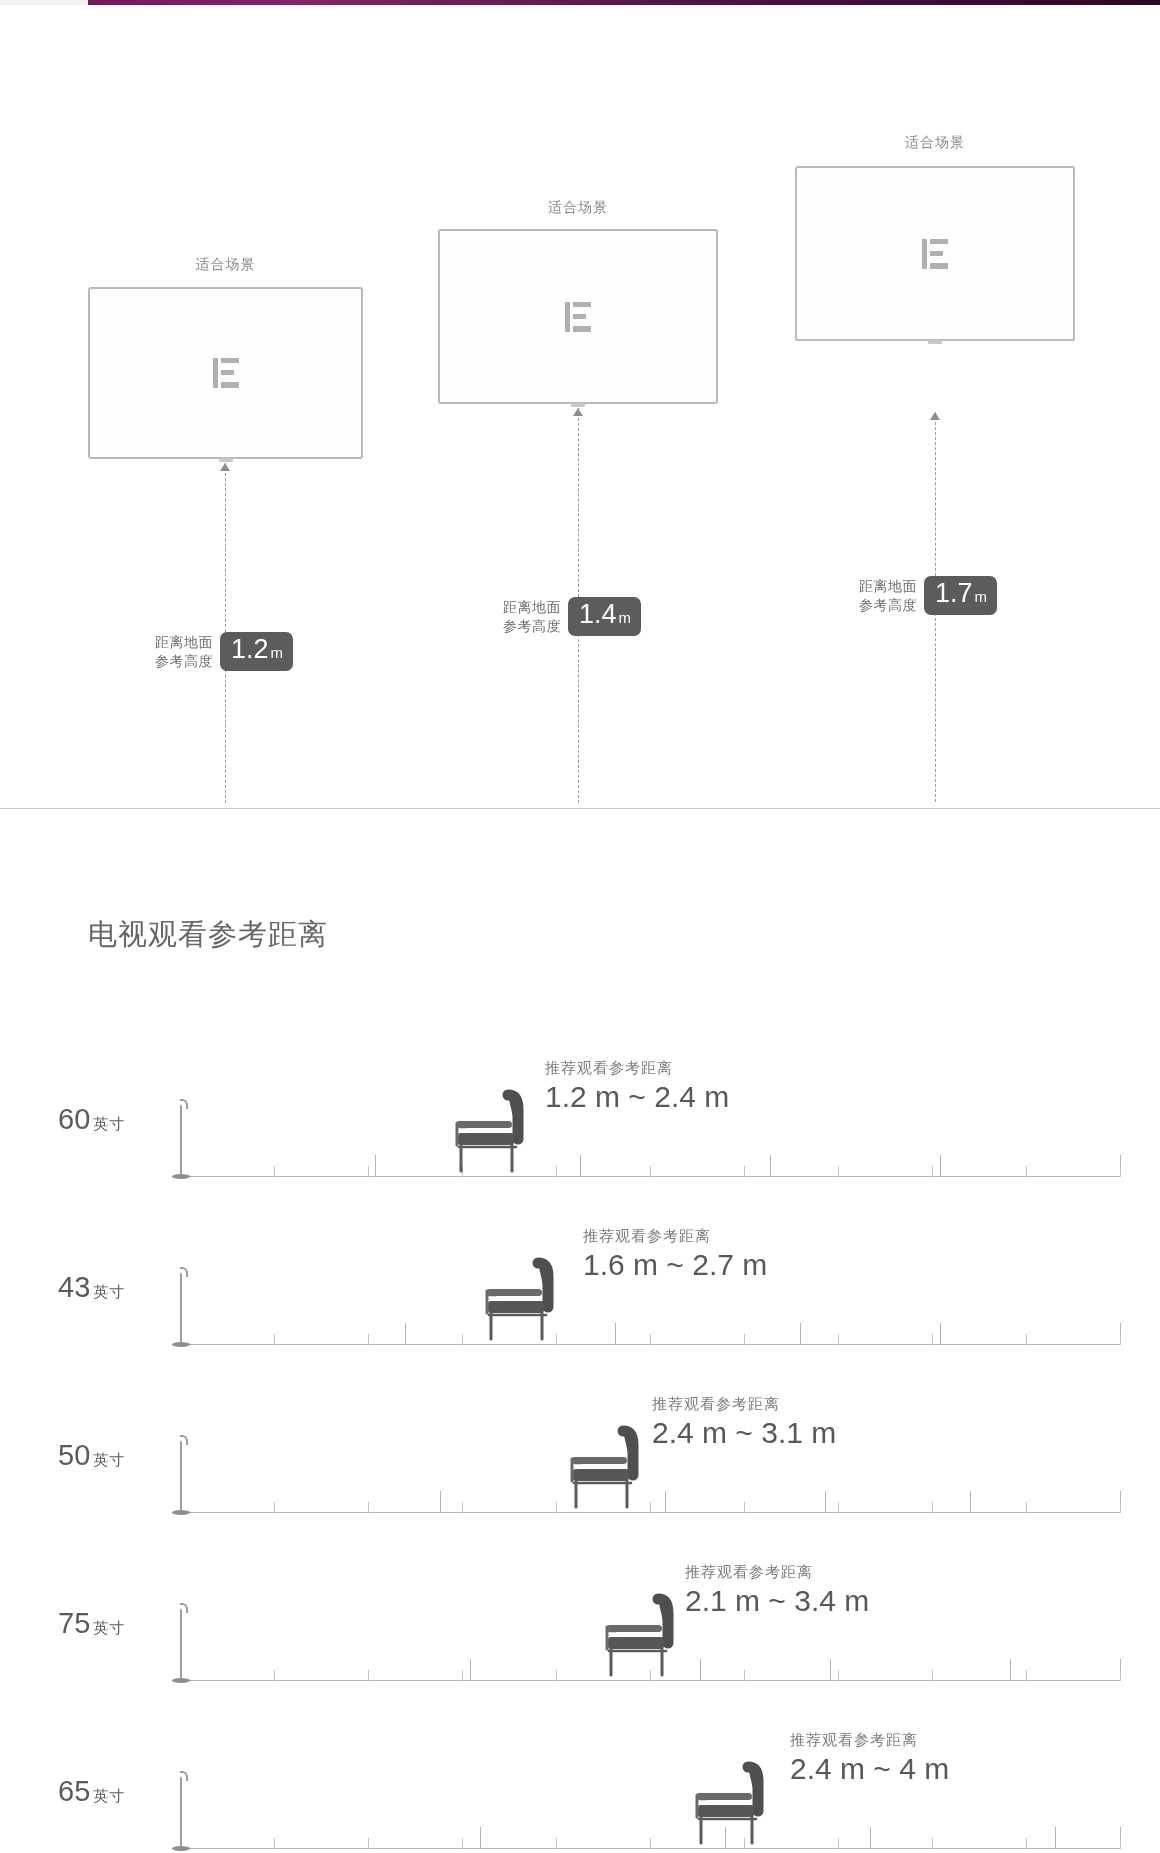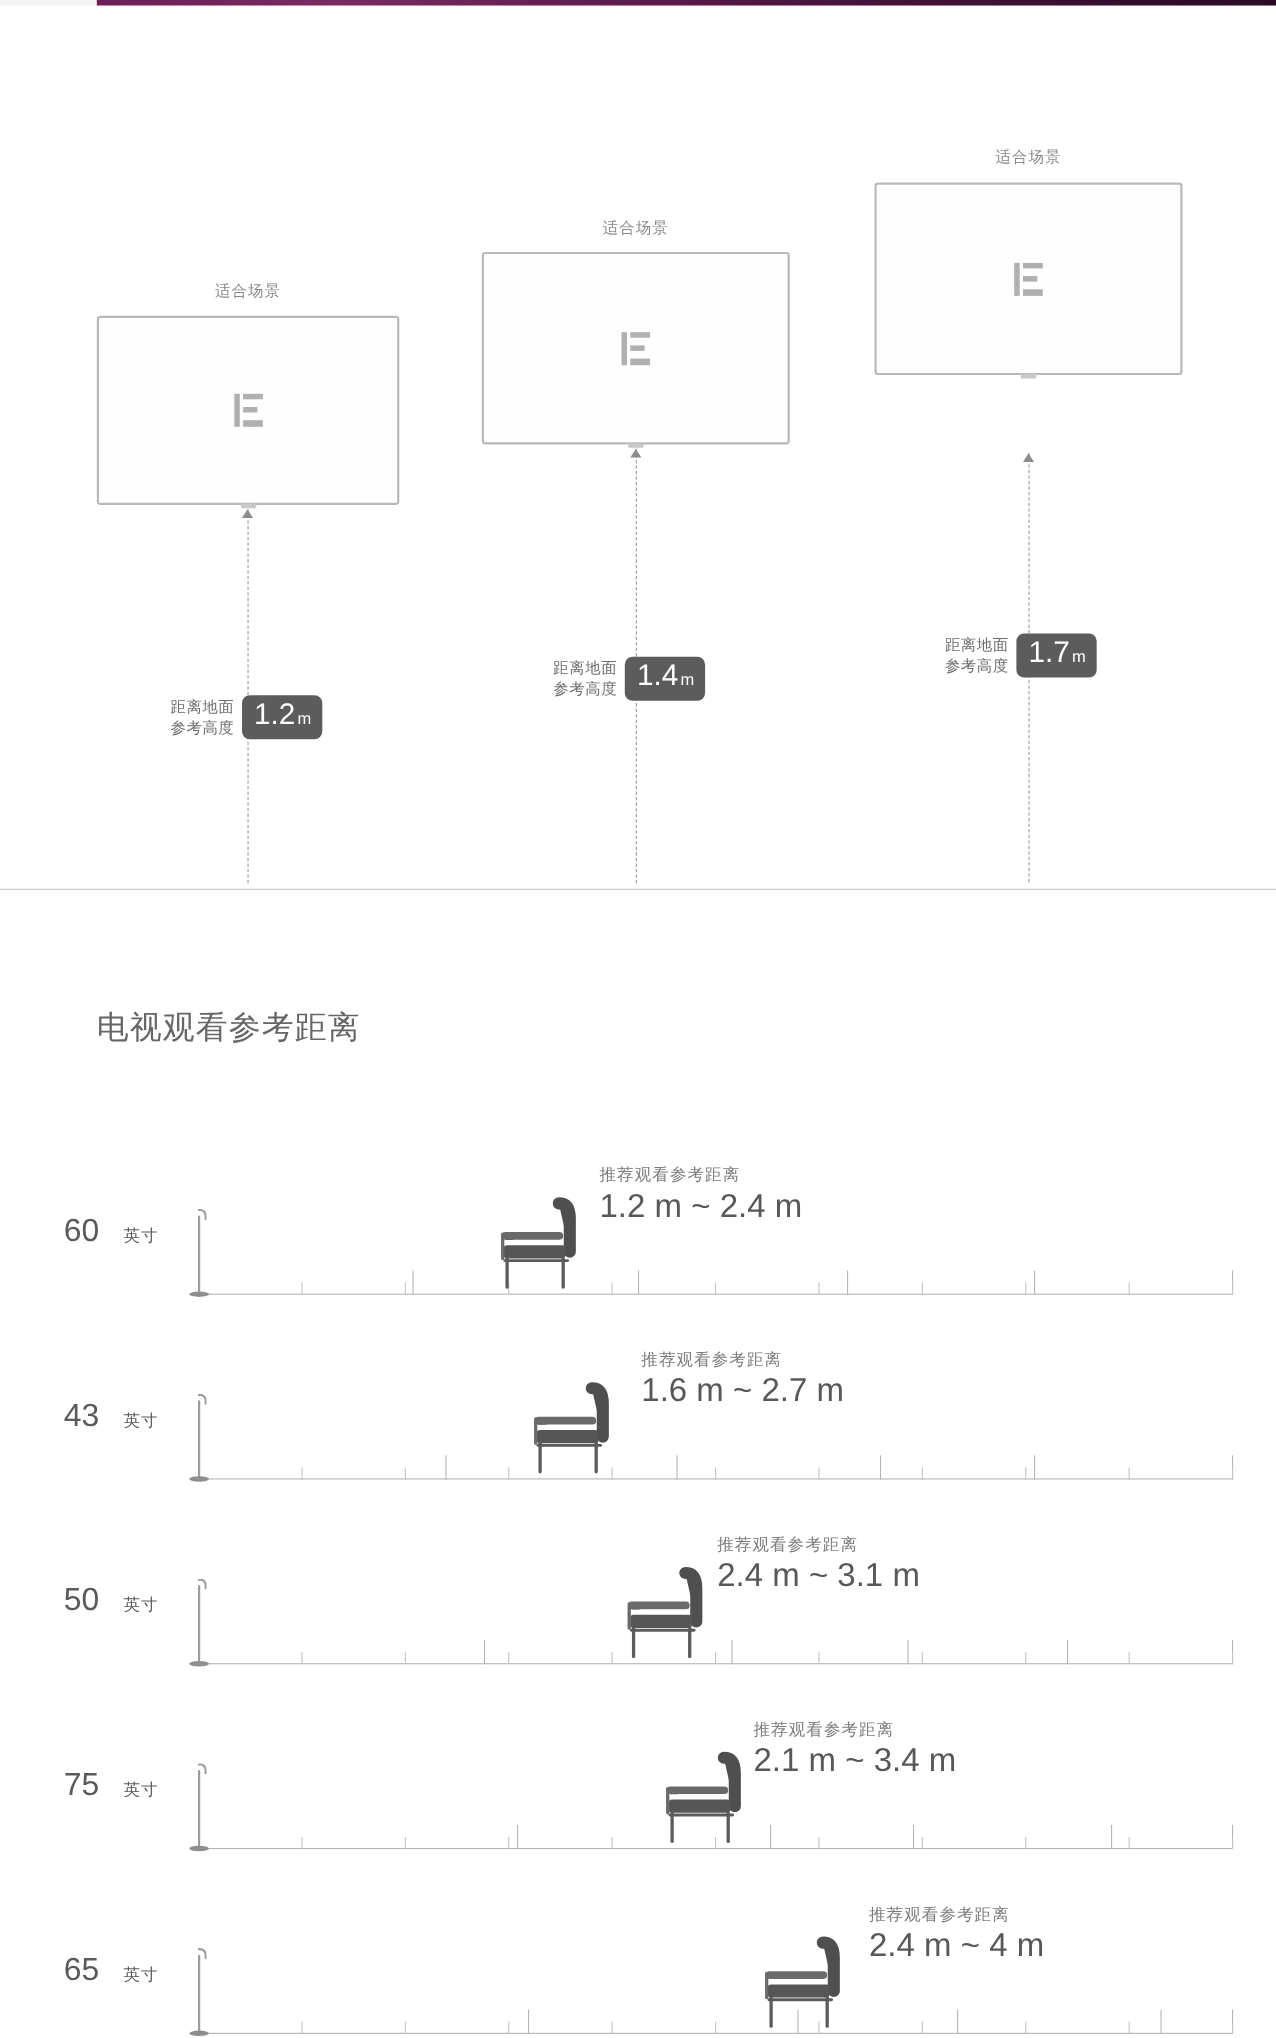--- a/index.html
+++ b/index.html
@@ -85,21 +85,21 @@
   .hl-badge .unit { font-size:15px; margin-left:2px; }
 
   
   .sec2 { position:absolute; top:812px; left:0; width:1160px; height:1041px; }
   .row { position:absolute; left:0; width:1160px; height:168px; }
   .sizelabel {
     position:absolute; left:58px; top:66px; width:130px; text-align:left;
     color:#5a5a5a; white-space:nowrap;
   }
   .sizelabel .num { font-size:29px; letter-spacing:0px; }
-  .sizelabel .unit { font-size:15px; margin-left:22px; letter-spacing:1px; }
+  .sizelabel .unit { font-size:15px; margin-left:3px; letter-spacing:1px; }
 
   .ruler { position:absolute; left:180px; bottom:28px; height:1px; background:#b5b5b5; }
   .tick { position:absolute; bottom:28px; width:1px; background:#b5b5b5; }
   .postline { position:absolute; left:180px; bottom:28px; width:2px; height:72px; background:#9c9c9c; border-radius:1px; }
   .postcap { position:absolute; left:172px; bottom:26px; width:18px; height:5px; background:#8e8e8e; border-radius:50%; }
   .postcurl { position:absolute; left:180px; width:8px; height:10px;
               border-top:2px solid #9c9c9c; border-right:2px solid #9c9c9c; border-radius:0 6px 0 0; }
 
   .distlabel { position:absolute; white-space:nowrap; }
   .distlabel .cap { font-size:15px; color:#7c7c7c; letter-spacing:1px; display:block; margin-bottom:2px;}

